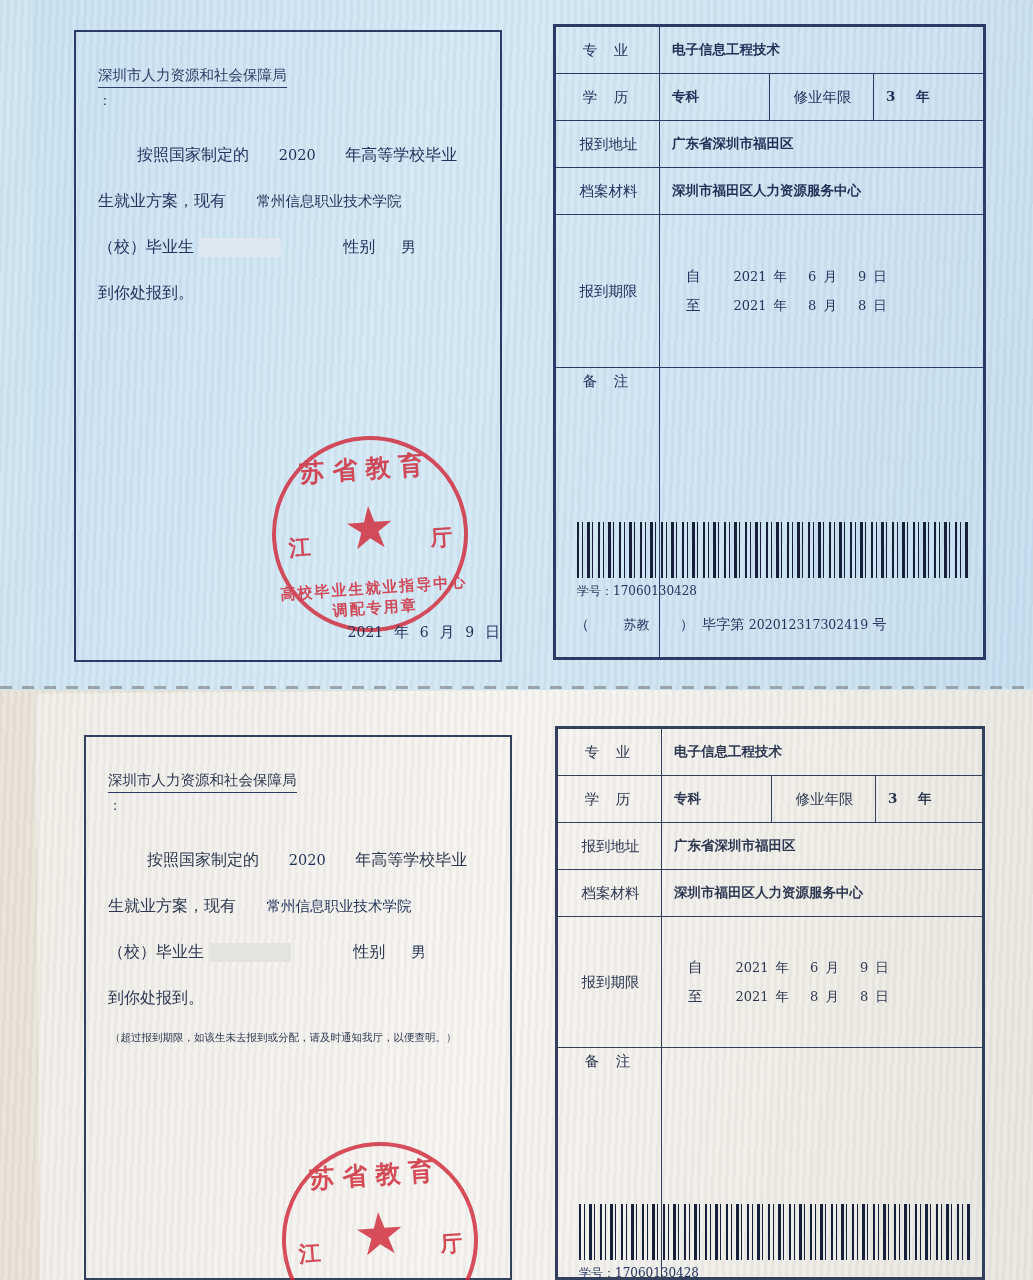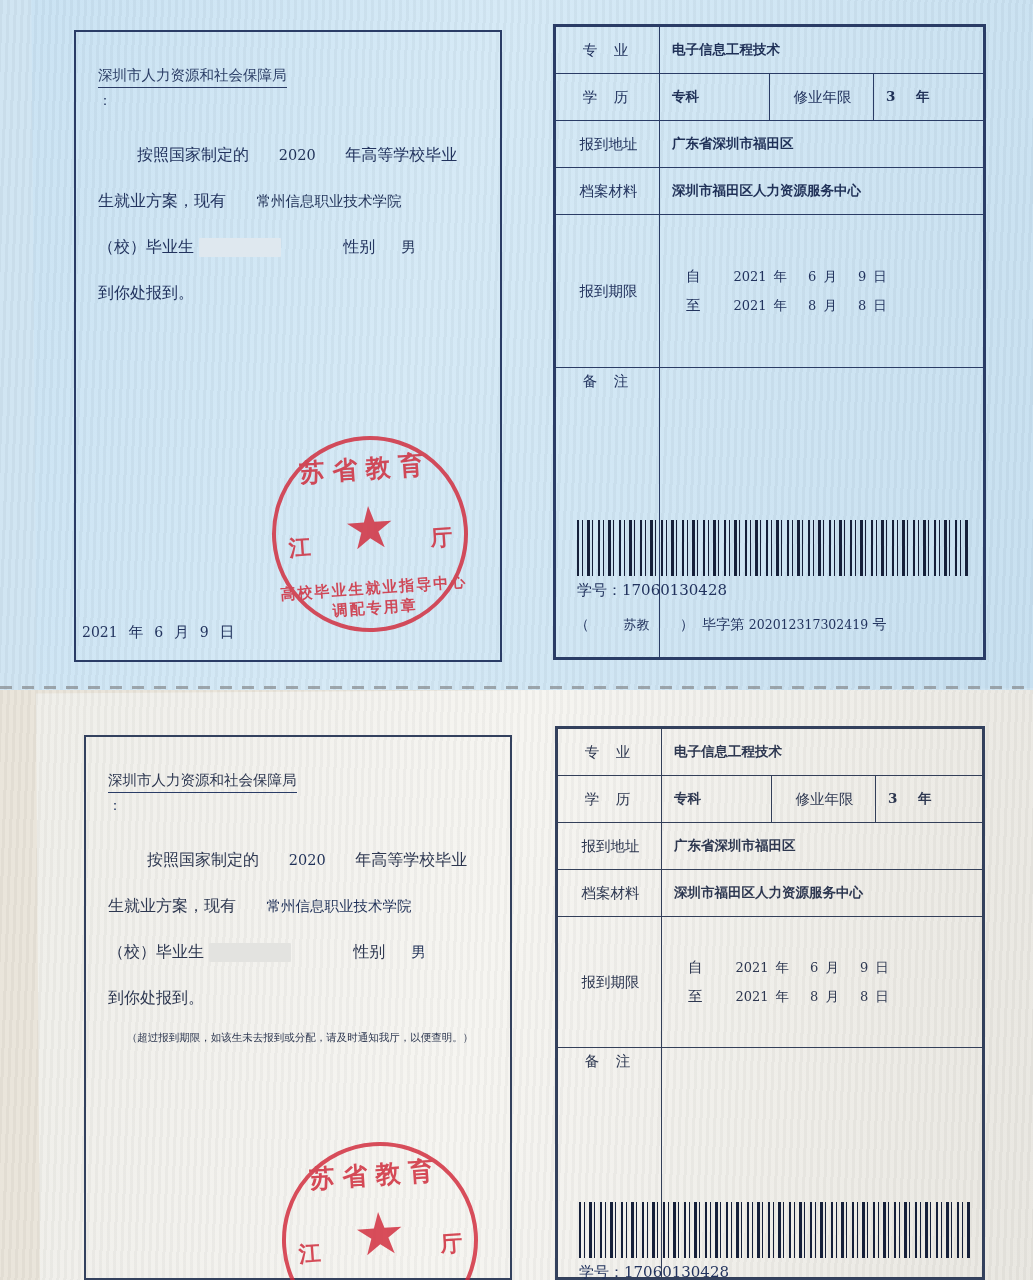--- a/index.html
+++ b/index.html
@@ -125,26 +125,25 @@
     background: #dfe8ef;
     vertical-align: middle;
     border-radius: 1px;
   }
   .bot .redact { background: #e3e3e0; }
   .note-small {
     margin: 10px 20px 0 24px;
     font-size: 10.5px;
     color: #2b3e66;
     font-family: "DejaVu Serif", serif;
-    text-align: center;
   }
   .date-line {
     position: absolute;
     bottom: 18px; left: 0; right: 0;
-    text-align: left;
+    text-align: right;
     font-size: 15px;
     color: #22335e;
     font-family: "DejaVu Serif", serif;
     white-space: nowrap;
   }
   .date-line .num { font-size: 14px; margin: 0 6px; }
 
   
   .seal {
     position: absolute;
@@ -251,21 +250,21 @@
     height: 56px;
     width: 100%;
     background-image: repeating-linear-gradient(to right,
       #16203a 0 2px, transparent 2px 5px,
       #16203a 5px 6px, transparent 6px 10px,
       #16203a 10px 13px, transparent 13px 15px,
       #16203a 15px 16px, transparent 16px 21px);
   }
   .barcode-num {
     margin-top: 5px;
-    font-size: 15px;
+    font-size: 12px;
     color: #22335e;
     font-family: "DejaVu Serif", serif;
   }
   .footer-no {
     position: absolute;
     left: 0; right: 0; bottom: 24px;
     font-size: 14px;
     color: #22335e;
     font-family: "DejaVu Serif", serif;
     white-space: nowrap;

